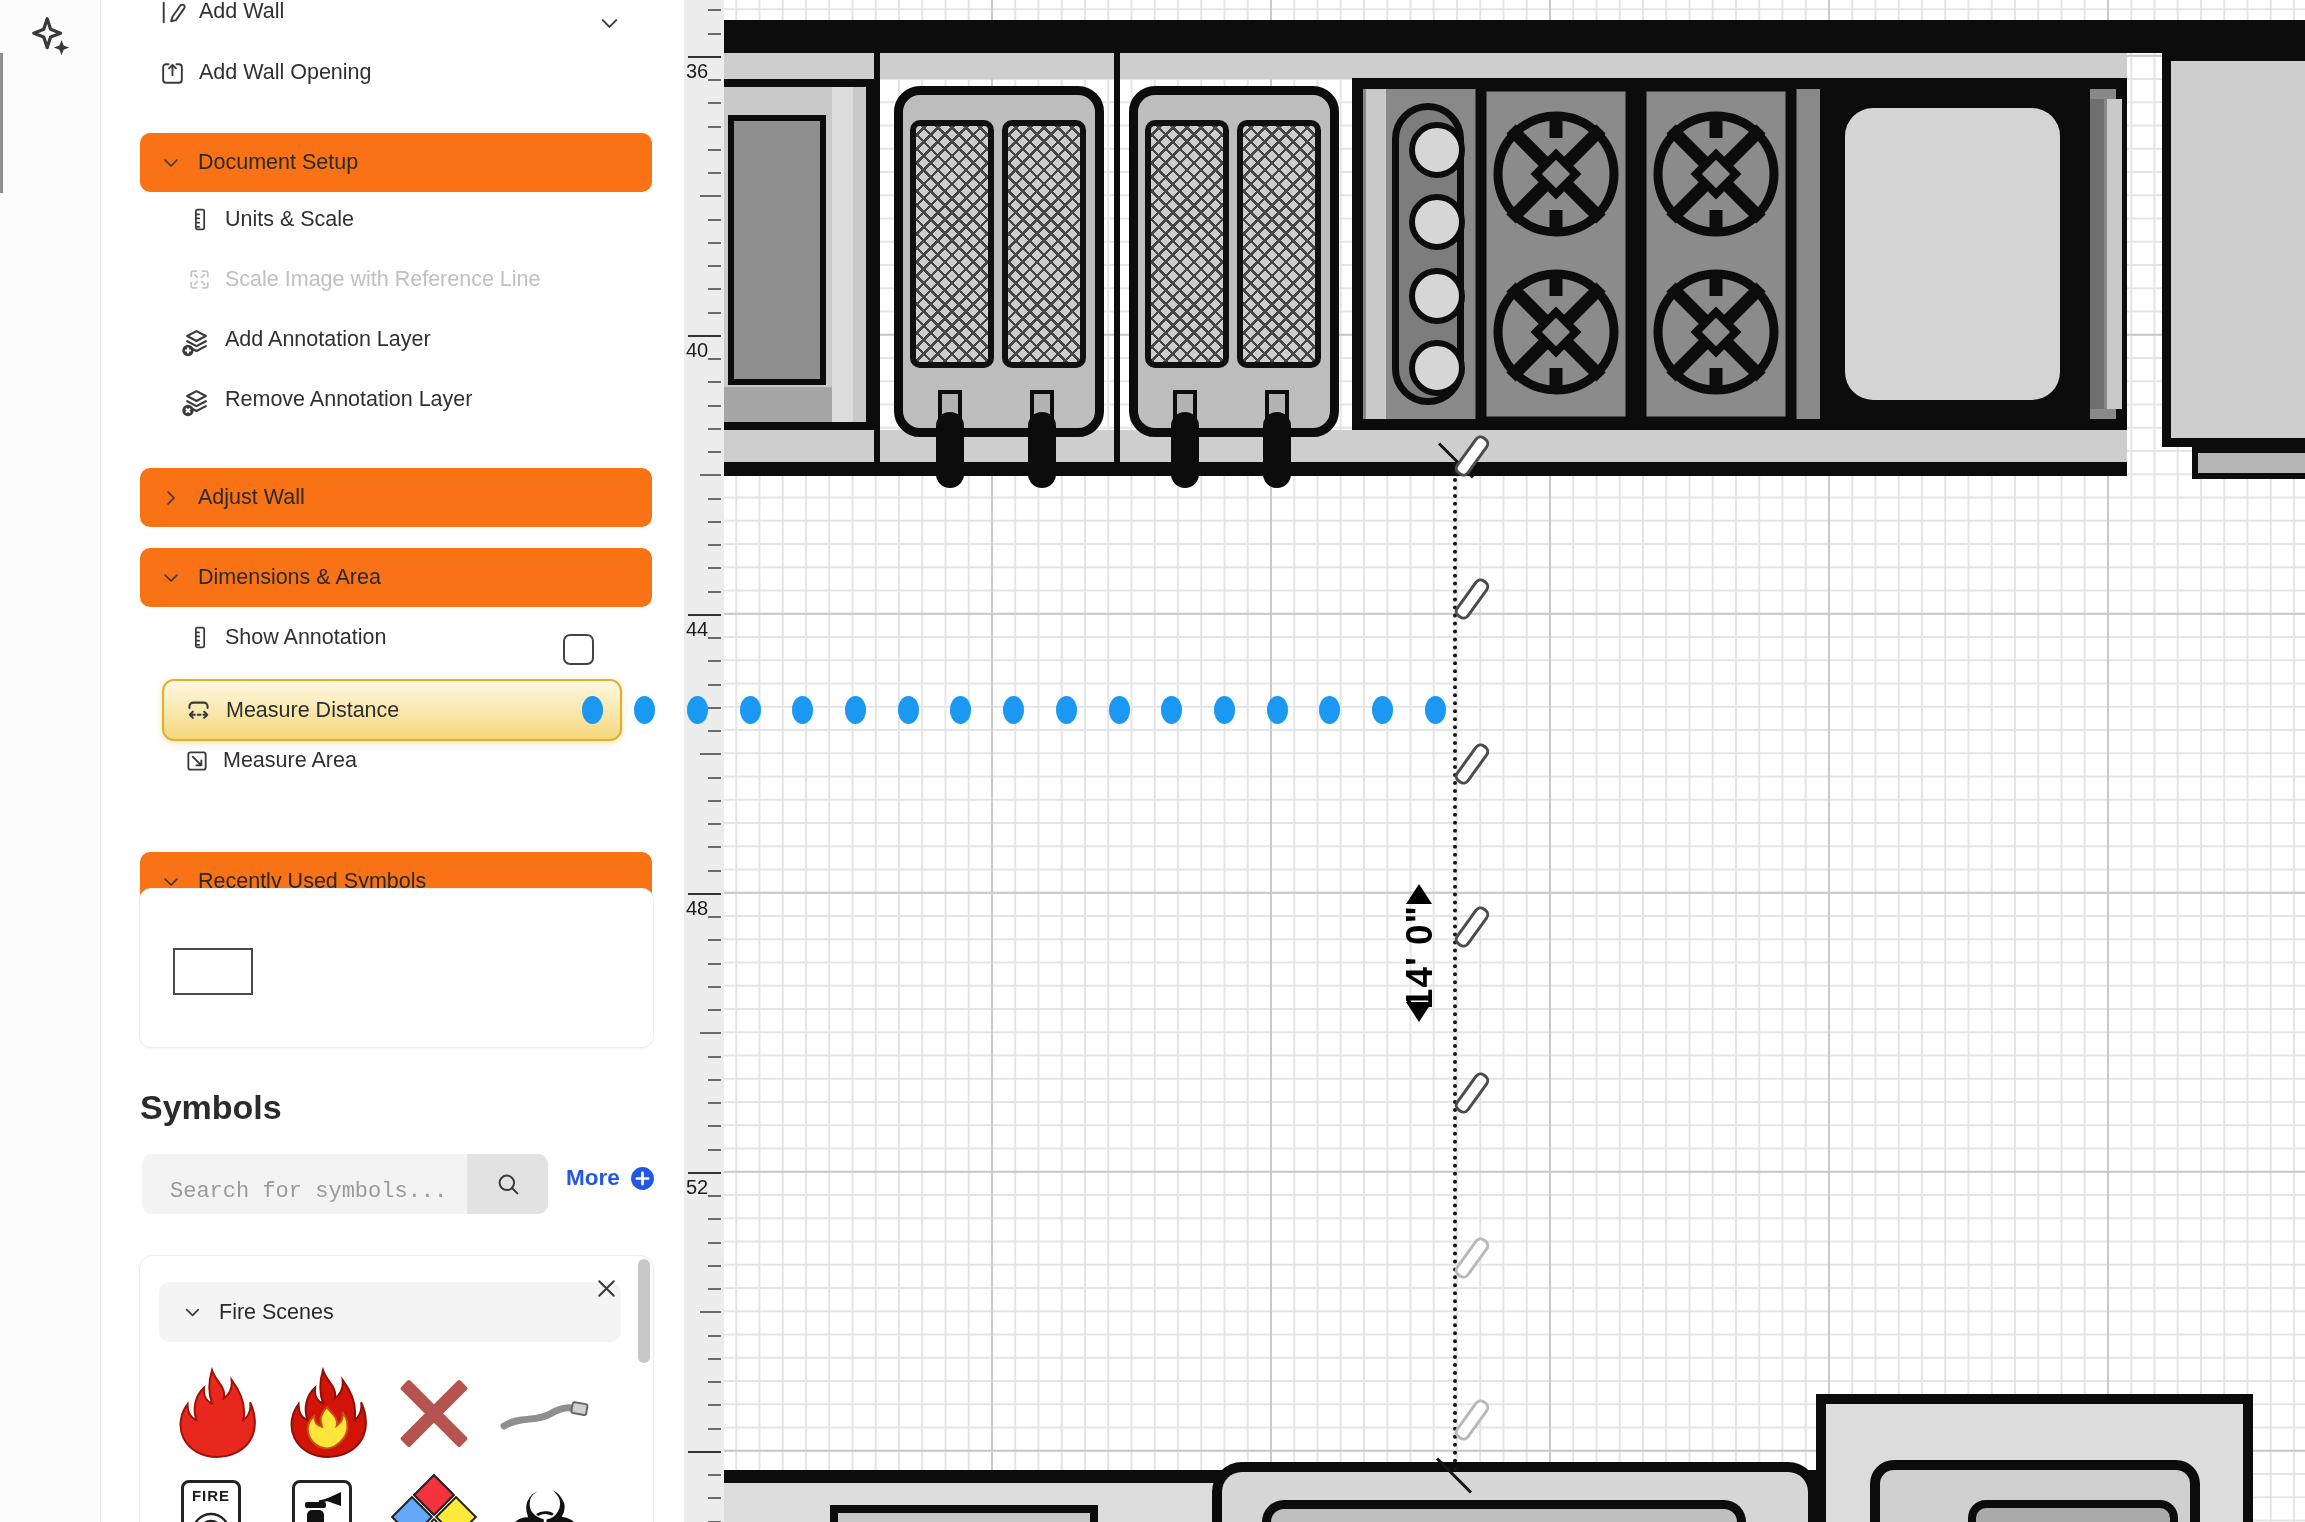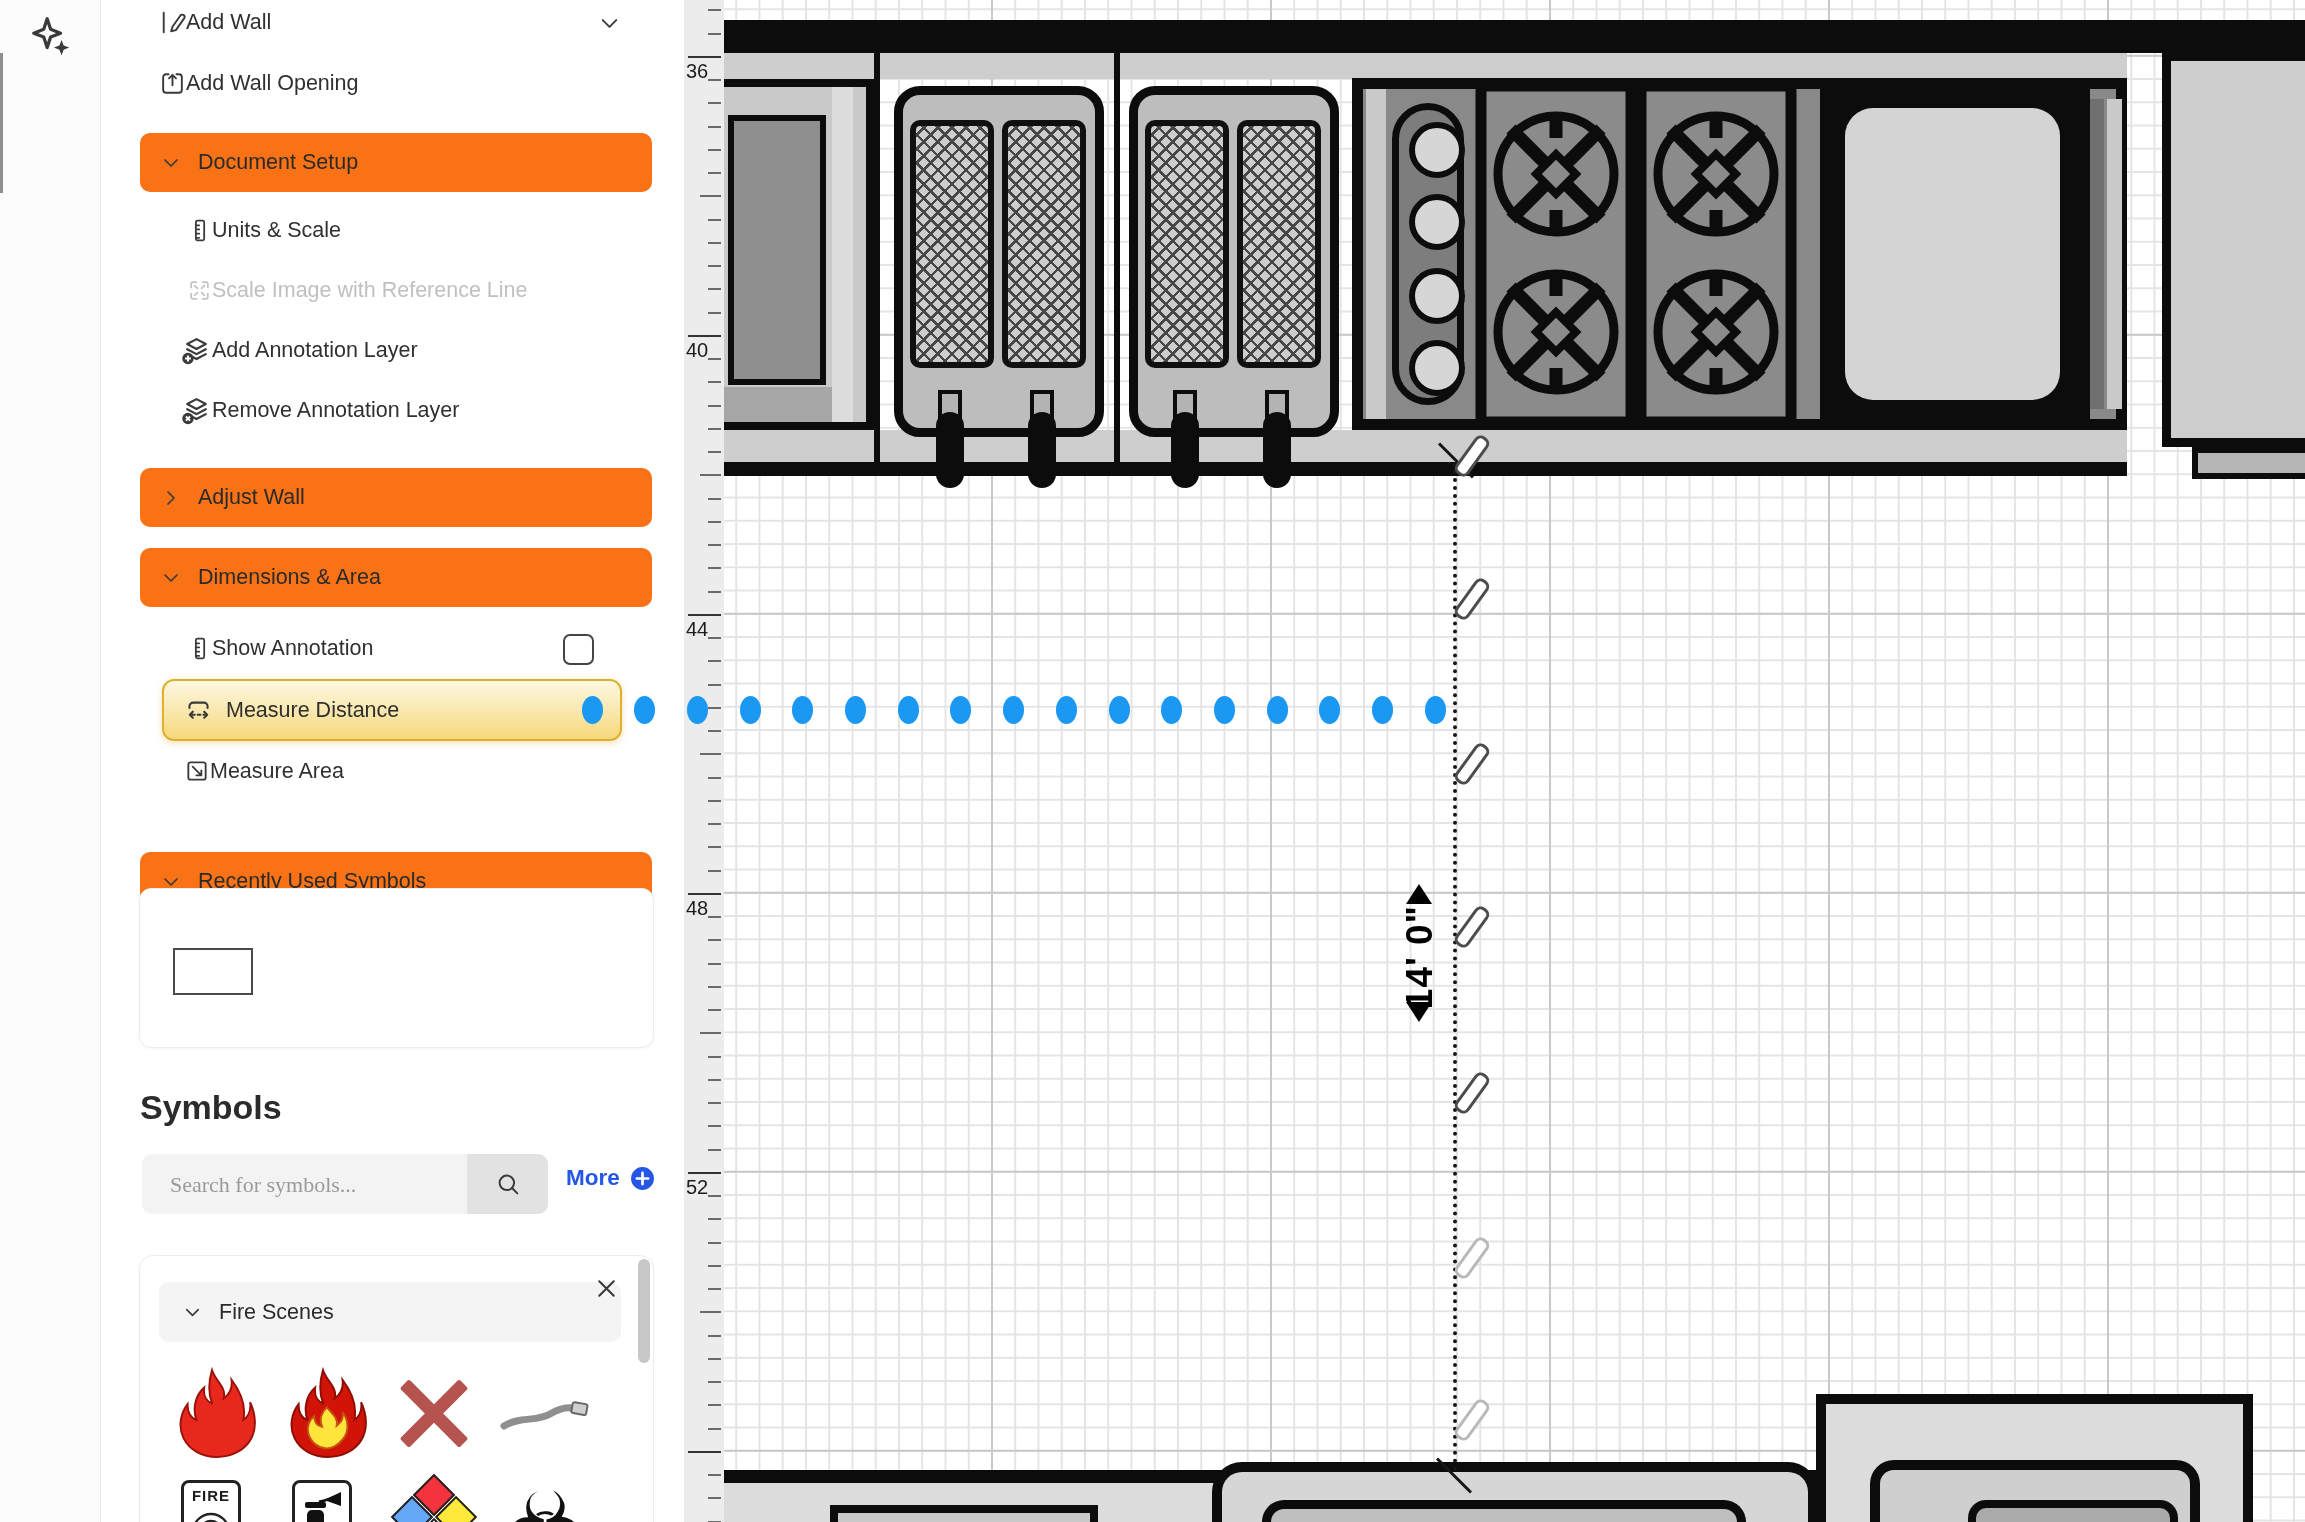--- a/index.html
+++ b/index.html
@@ -7,38 +7,38 @@
        font-family:"Liberation Sans",sans-serif;color:#2e2e2e;background:#fff;}
   svg{display:block;}
   .ic{stroke:#3a3a3a;fill:none;stroke-width:1.7;stroke-linecap:round;stroke-linejoin:round;}
   .ic-gray{stroke:#c3c3c3;}
   
   #rail{position:absolute;left:0;top:0;width:100px;height:1522px;background:#fcfcfc;border-right:1px solid #e8e8e8;}
   #rail-scroll{position:absolute;left:0;top:53px;width:3px;height:140px;background:#8f8f8f;}
   #sparkle{position:absolute;left:28px;top:14px;}
   
   #sidebar{position:absolute;left:101px;top:0;width:583px;height:1522px;background:#fff;}
-  .m-item{position:absolute;display:flex;align-items:center;height:46px;font-size:21.5px;color:#303030;cursor:pointer;}
+  .m-item{position:absolute;display:flex;gap:13px;height:46px;font-size:21.5px;color:#303030;cursor:pointer;}
   .m-item.disabled{color:#c0c0c0;}
   .m-header{position:absolute;left:39px;width:512px;height:59px;background:#f97316;border-radius:10px;
             display:flex;align-items:center;gap:15px;padding-left:19px;box-sizing:border-box;
             font-size:21.5px;color:#2a2a2a;cursor:pointer;}
   .active-row{position:absolute;left:61px;top:679px;width:460px;height:62px;border-radius:12px;
               background:linear-gradient(#fdf8e2,#f6d87c);border:2px solid #deb02d;
               box-shadow:0 2px 7px rgba(214,168,38,.35);display:flex;align-items:center;gap:13px;
               padding-left:20px;box-sizing:border-box;font-size:21.5px;color:#2e2e2e;cursor:pointer;}
   .checkbox{position:absolute;left:462px;top:634px;width:27px;height:27px;border:2.5px solid #444;
             border-radius:7px;background:#fff;cursor:pointer;}
   .panel-card{position:absolute;left:38px;top:888px;width:513px;height:158px;background:#fff;
               border:1.5px solid #ececec;border-radius:12px;box-shadow:0 1px 3px rgba(0,0,0,.04);}
   .recent-rect{position:absolute;left:33px;top:59px;width:76px;height:43px;border:2.5px solid #4a4a4a;background:#fff;cursor:pointer;}
   .sym-heading{position:absolute;left:39px;top:1088px;font-size:34px;font-weight:600;color:#2b2b2b;}
   .searchbar{position:absolute;left:41px;top:1154px;width:406px;height:60px;background:#f3f3f3;border-radius:10px;}
-  .searchbar input{position:absolute;left:0;top:0;width:316px;height:60px;border:none;background:transparent;outline:none;
-                   padding-left:28px;font-size:22px;color:#333;font-family:Liberation Serif, serif;}
+  .searchbar input{position:absolute;left:0;top:6px;width:316px;height:60px;border:none;background:transparent;outline:none;
+                   padding-left:28px;font-size:22px;color:#333;font-family:Liberation Mono, monospace;}
   .searchbar input::placeholder{color:#9a9a9a;}
   .search-seg{position:absolute;right:0;top:0;width:81px;height:60px;background:#e2e2e2;border-radius:0 10px 10px 0;
               display:flex;align-items:center;justify-content:center;cursor:pointer;}
   .more-wrap{position:absolute;left:465px;top:1165px;display:flex;align-items:center;gap:10px;cursor:pointer;}
   .more-label{font-size:22.5px;font-weight:600;color:#2457e6;}
   .fire-card{position:absolute;left:38px;top:1255px;width:513px;height:300px;background:#fff;
              border:1.5px solid #ececec;border-radius:14px;box-shadow:0 1px 3px rgba(0,0,0,.04);}
   .fire-header{position:absolute;left:19px;top:26px;width:462px;height:60px;background:#f4f4f5;border-radius:10px;
                display:flex;align-items:center;gap:15px;padding-left:22px;box-sizing:border-box;
                font-size:21.5px;color:#2a2a2a;cursor:pointer;}

